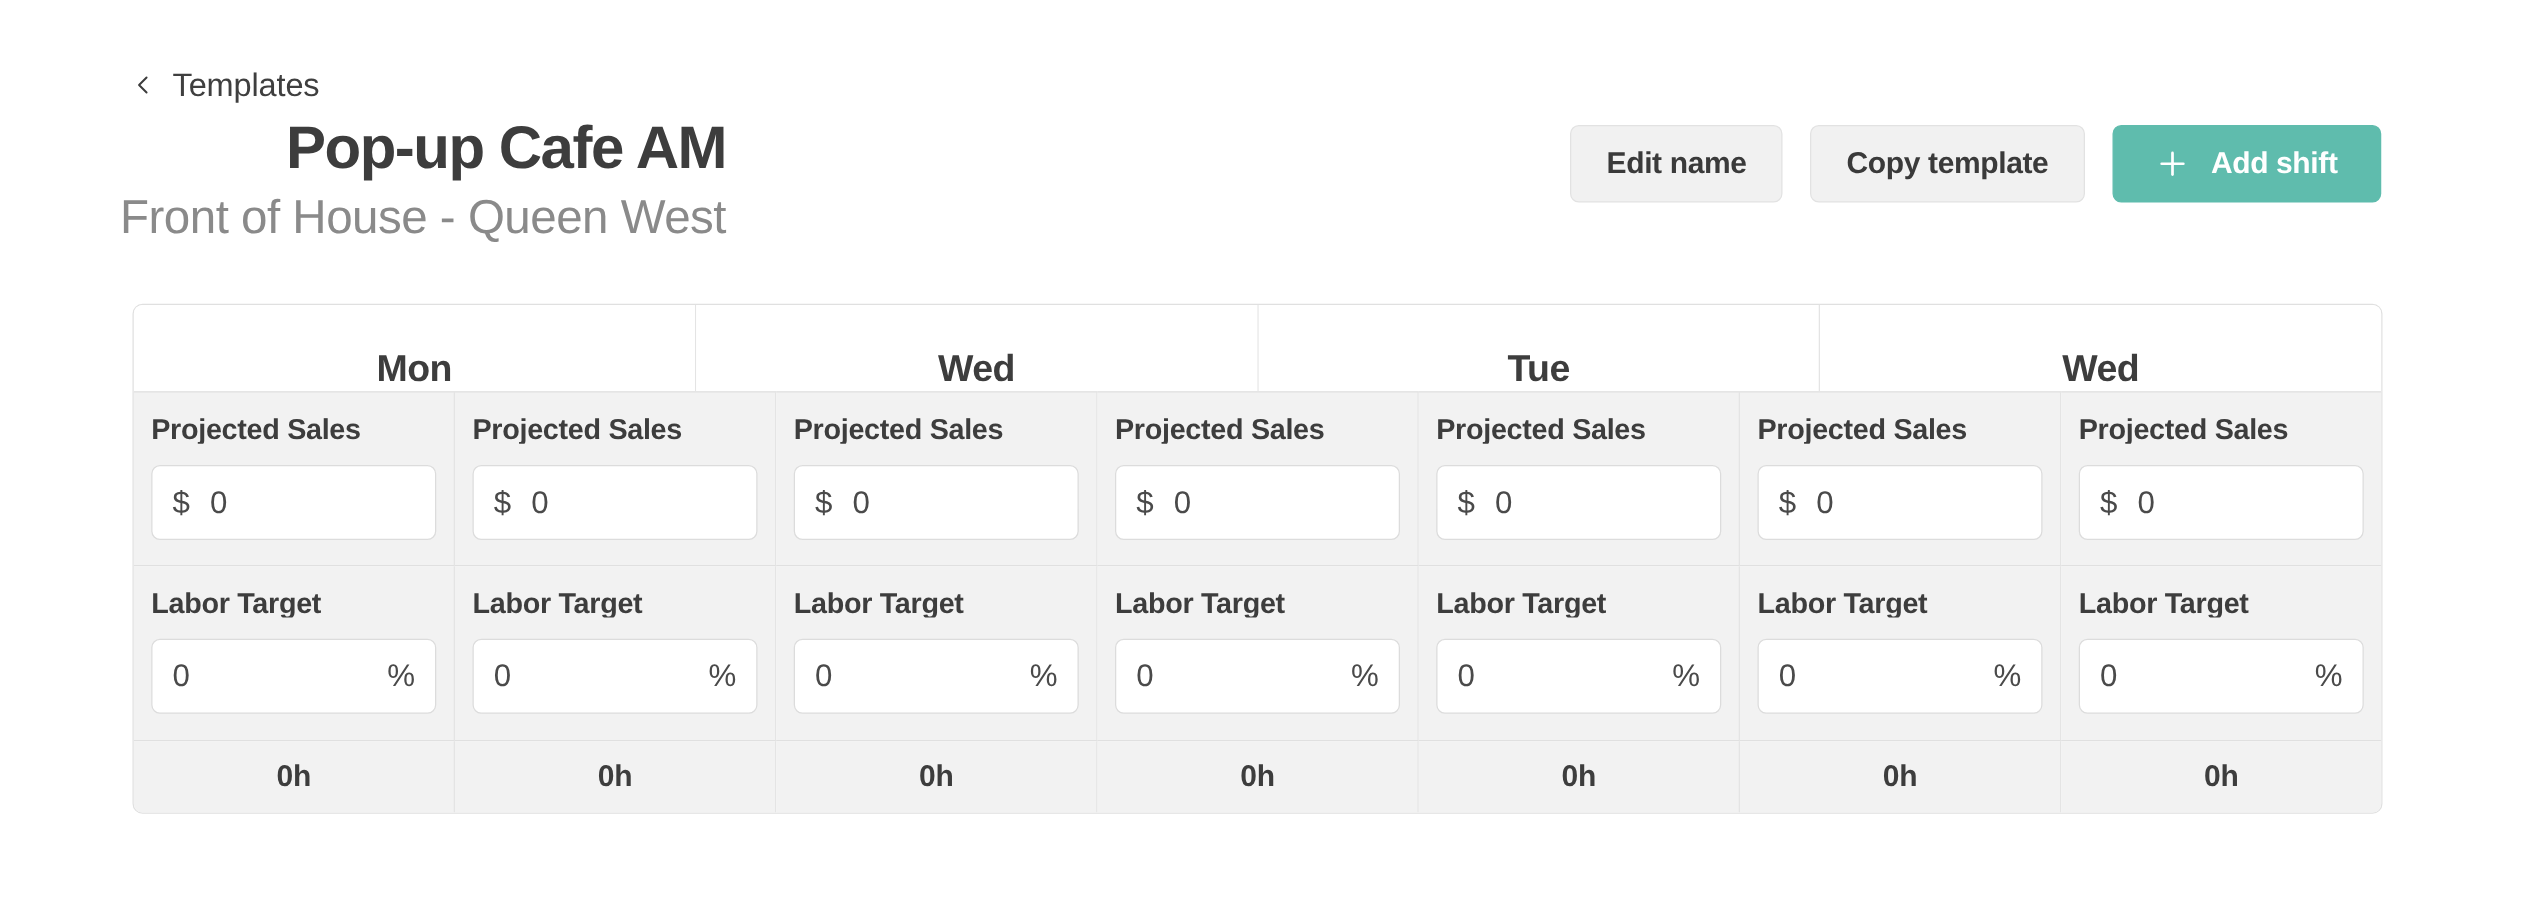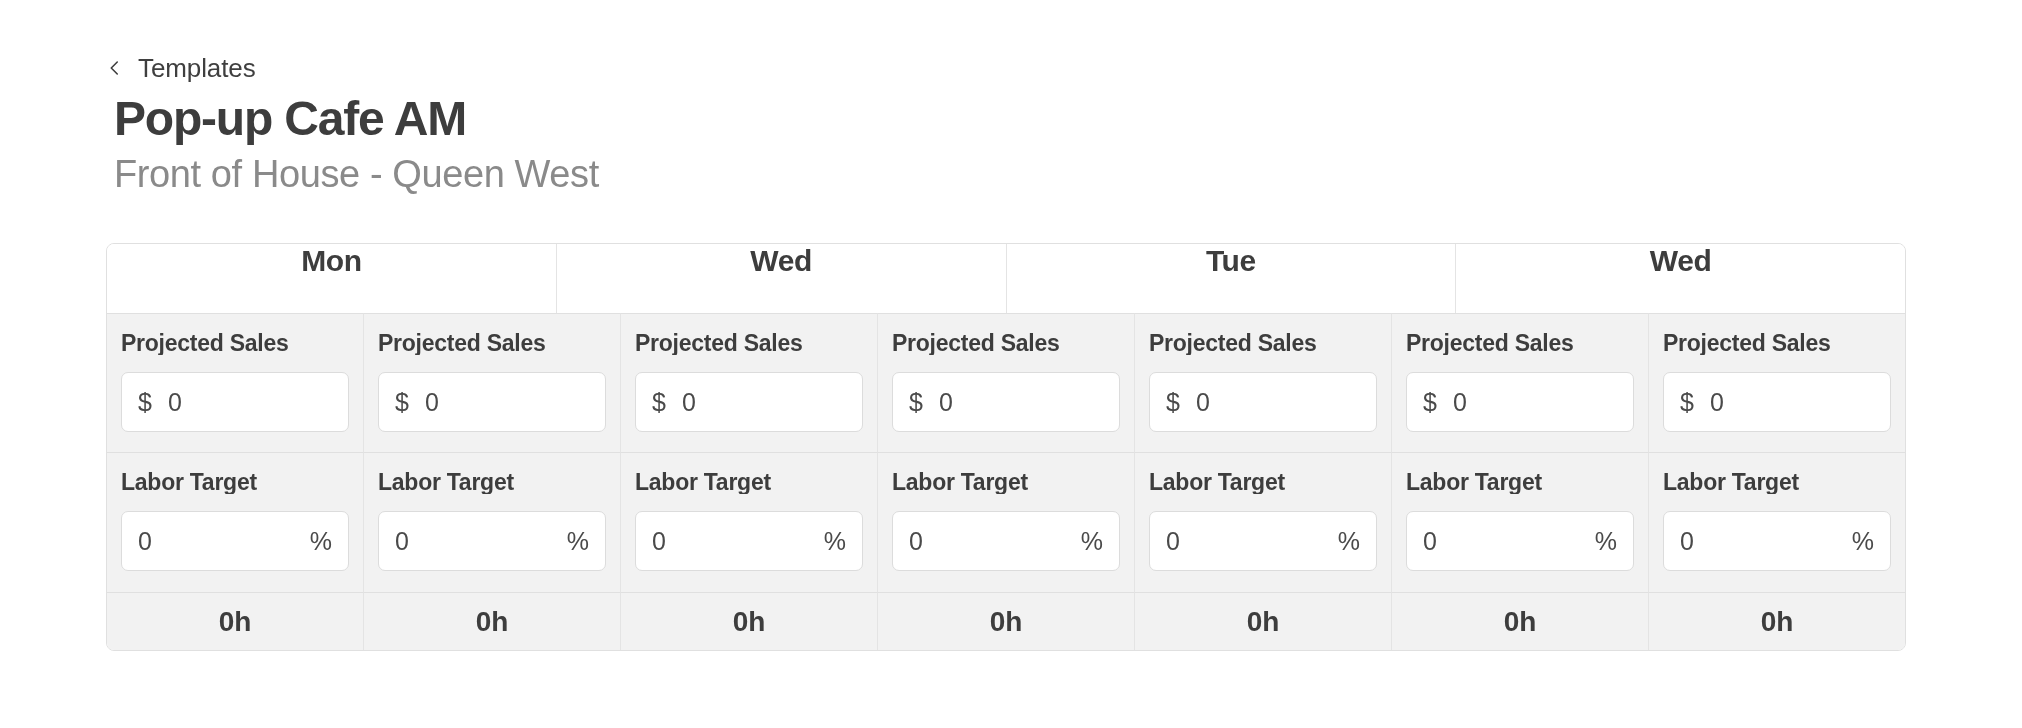--- a/index.html
+++ b/index.html
@@ -39,22 +39,23 @@
   .breadcrumb-label {
     font-size: 26px;
     color: #3f3f3f;
     letter-spacing: -0.1px;
     line-height: 1;
   }
 
   
   .title-block {
     position: absolute;
-    left: 114px;
+    left: 96px;
     top: 92px;
+    text-align: right;
   }
   .page-title {
     font-size: 48px;
     font-weight: 700;
     color: #3d3d3d;
     letter-spacing: -1.2px;
     line-height: 1.12;
     white-space: nowrap;
   }
   .page-subtitle {
@@ -128,21 +129,21 @@
     min-width: 0;
     border-right: 1px solid #e4e4e4;
   }
   .day-col:last-child { border-right: none; }
 
   
   .row-header .day-col {
     background: #ffffff;
     height: 69px;
     display: flex;
-    align-items: flex-start;
+    align-items: flex-end;
     justify-content: center;
   }
   .day-name {
     font-size: 30px;
     font-weight: 700;
     color: #3d3d3d;
     letter-spacing: -0.4px;
   }
 
   
@@ -196,21 +197,21 @@
 
   
   .row-footer .day-col {
     background: #f2f2f2;
     height: 57px;
     display: flex;
     align-items: center;
     justify-content: center;
   }
   .total-hours {
-    font-size: 28px;
+    font-size: 24px;
     font-weight: 700;
     color: #3d3d3d;
     letter-spacing: -0.2px;
   }
 </style>
 </head>
 <body>
 
 <div class="page">
 
@@ -221,20 +222,37 @@
       </svg>
     </span>
     <span class="breadcrumb-label">Templates</span>
   </div>
 
   <div class="title-block">
     <div class="page-title">Pop-up Cafe AM</div>
     <div class="page-subtitle">Front of House - Queen West</div>
   </div>
 
+  <div class="header-actions">
+    <div class="btn btn-secondary">
+      <span>Edit name</span>
+    </div>
+    <div class="btn btn-secondary">
+      <span>Copy template</span>
+    </div>
+    <div class="btn btn-primary">
+      <span>
+        <svg class="plus-icon" viewBox="0 0 24 24" fill="none" stroke="currentColor" stroke-width="2" stroke-linecap="round">
+          <line x1="12" y1="4" x2="12" y2="20"></line>
+          <line x1="4" y1="12" x2="20" y2="12"></line>
+        </svg>
+      </span>
+      <span>Add shift</span>
+    </div>
+  </div>
 
   <div class="schedule-table">
 
     <div class="table-row row-header">
       <div class="day-col">
         <span class="day-name">Mon</span>
       </div>
       <div class="day-col">
         <span class="day-name">Wed</span>
       </div>

